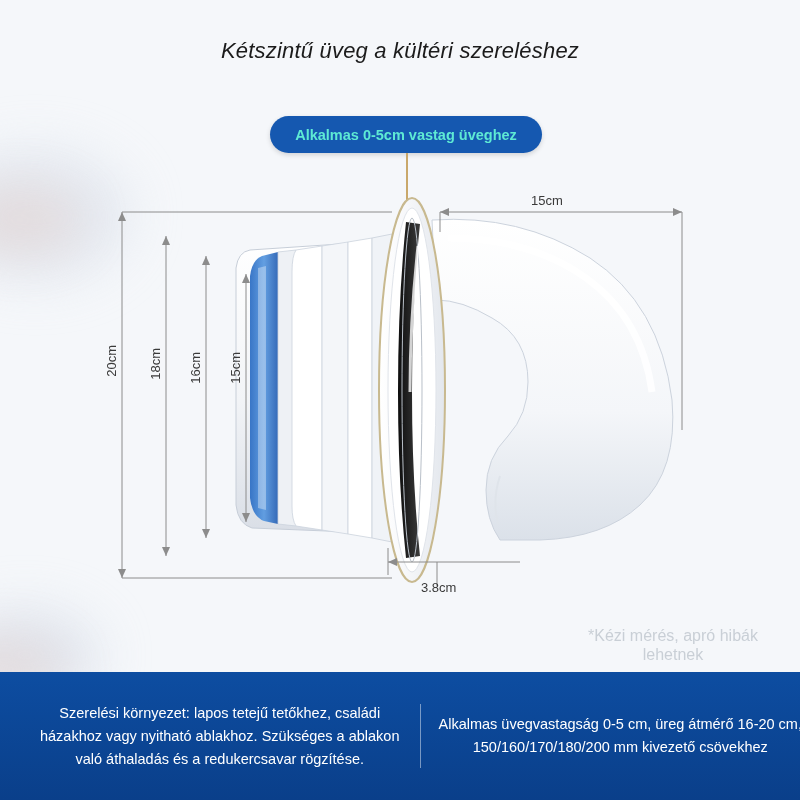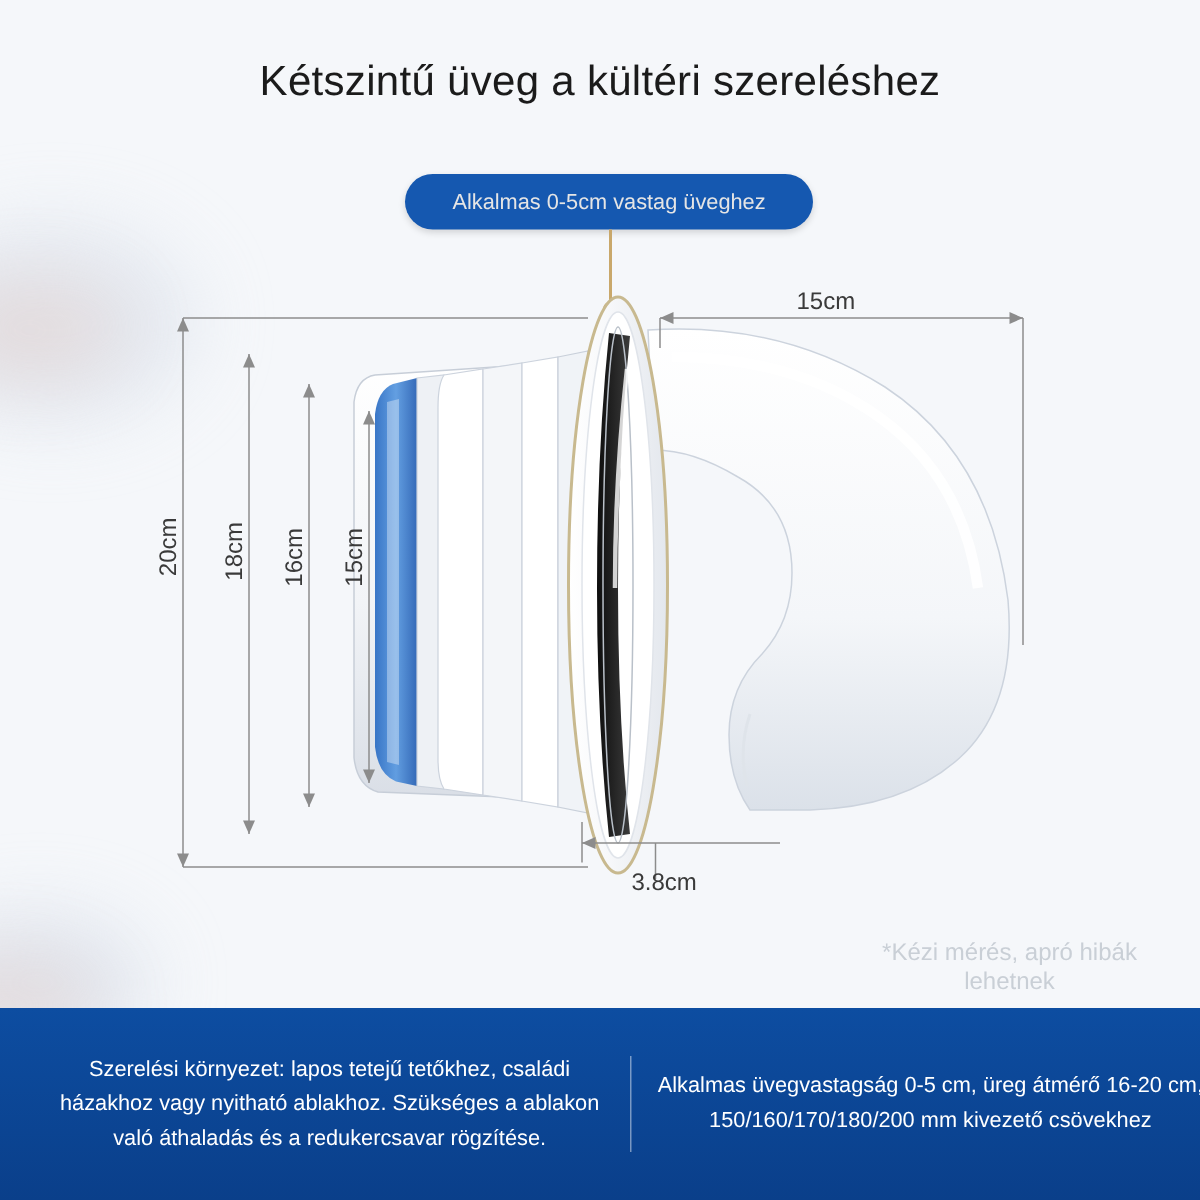--- a/index.html
+++ b/index.html
@@ -9,30 +9,30 @@
     font-family:"Liberation Sans", sans-serif;
     overflow:hidden;
     position:relative;
   }
   #stage{position:absolute;left:0;top:0;width:800px;height:800px;}
 
   
   .title{
     position:absolute;left:0;top:38px;width:800px;
     text-align:center;
-    font-size:28px;color:#1b1b1b;letter-spacing:.2px;
+    font-size:22px;color:#1b1b1b;letter-spacing:.2px;font-style:italic;
   }
 
   
   .badge{
     position:absolute;left:270px;top:116px;width:272px;height:37px;
     background:#1558b0;border-radius:19px;
     box-shadow:0 2px 5px rgba(0,0,0,.15);
     display:flex;align-items:center;justify-content:center;
-    color:#e5e5e5;font-size:14.5px;
+    color:#5eead4;font-size:14.5px;font-weight:bold;
   }
   .badge-stem{
     position:absolute;left:406px;top:153px;width:2px;height:52px;
     background:#c9a86b;
   }
   .badge-stem:after{
     content:"";position:absolute;left:-4px;top:48px;
     width:10px;height:10px;border-radius:50%;
     background:#e7d7b4;border:1px solid #c9a86b;box-sizing:border-box;
   }
@@ -41,21 +41,21 @@
   .blob{position:absolute;border-radius:50%;filter:blur(26px);opacity:.55;}
   .blob-a{left:-60px;top:150px;width:190px;height:130px;background:#d6dde8;}
   .blob-b{left:-40px;top:190px;width:120px;height:60px;background:#e2c7c0;opacity:.45;}
   .blob-c{left:-50px;top:610px;width:150px;height:90px;background:#cfd8e6;}
   .blob-d{left:-55px;top:640px;width:120px;height:60px;background:#e6c9bf;opacity:.4;}
 
   
   .prod{position:absolute;left:0;top:0;width:800px;height:800px;}
 
   
-  .dim{position:absolute;color:#3a3a3a;font-size:16px;}
+  .dim{position:absolute;color:#3a3a3a;font-size:13px;}
   .dim.vert{writing-mode:vertical-rl;text-orientation:mixed;transform:rotate(180deg);}
 
   .note{
     position:absolute;right:22px;top:626px;width:210px;
     text-align:center;color:#c9cfd6;font-size:16px;line-height:19px;
   }
 
   
   .bottom{
     position:absolute;left:0;top:672px;width:800px;height:128px;

